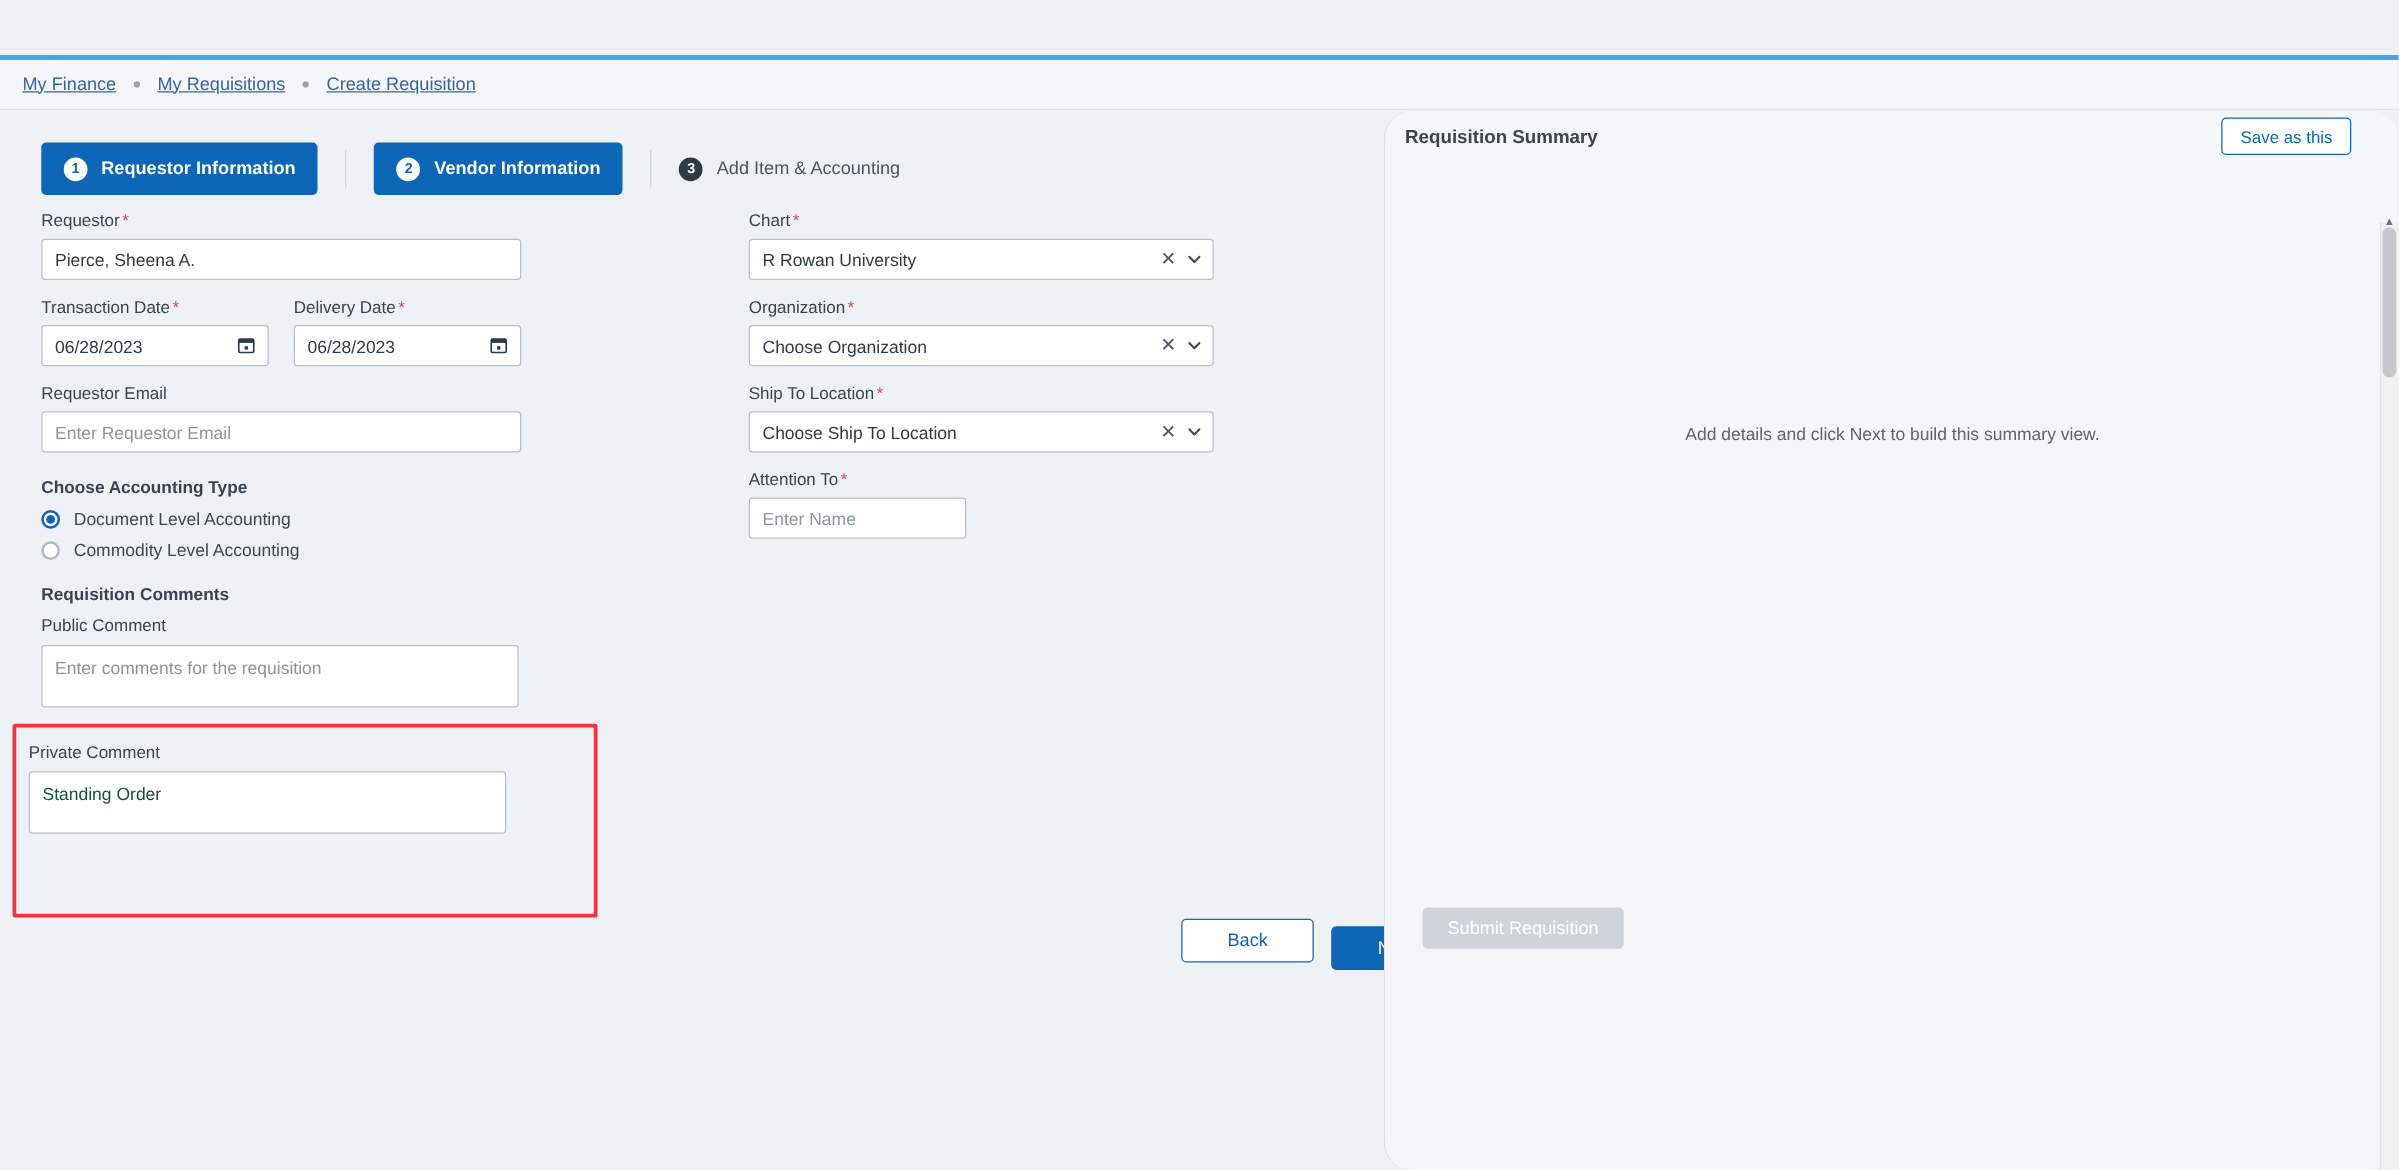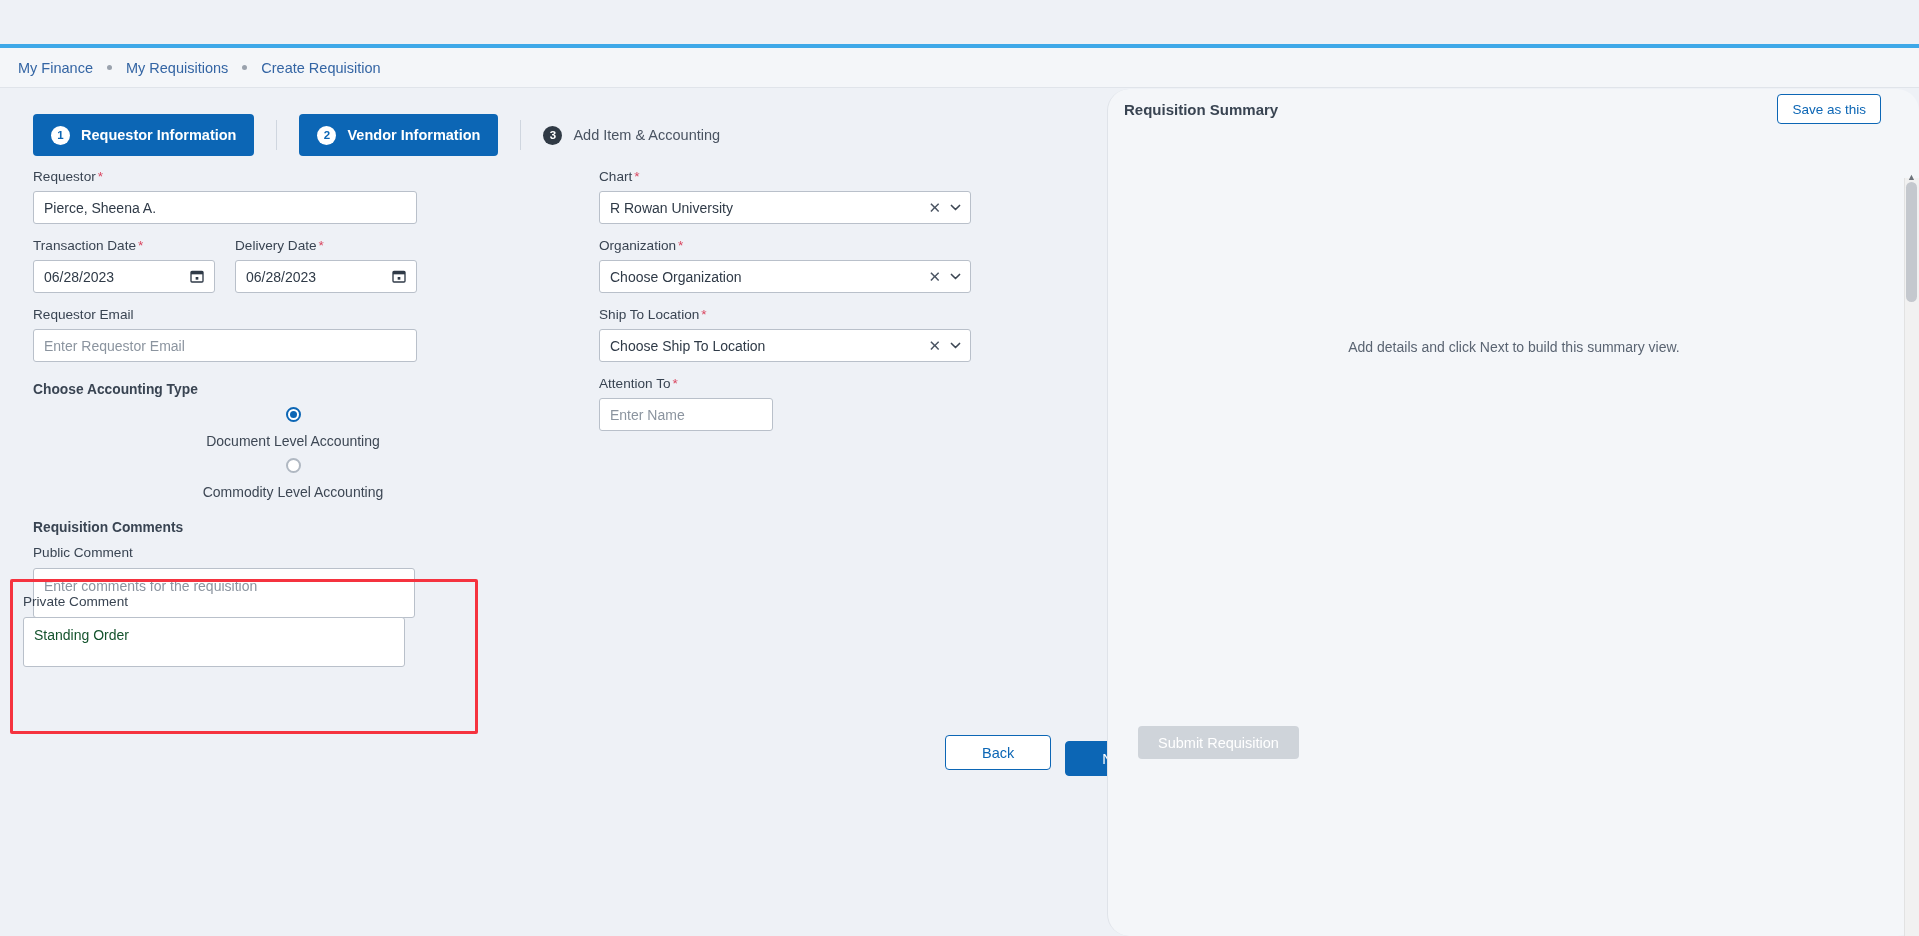--- a/index.html
+++ b/index.html
@@ -52,21 +52,21 @@
   .redact-block { width: 120px; height: 26px; background: #6a6fd4; }
 
   
   .breadcrumb {
     position: absolute; left: 0; top: 48px; width: 1919px; height: 40px;
     background: #f4f6f9; display: flex; align-items: center;
     padding-left: 18px; gap: 0px;
     border-bottom: 1px solid #e0e4ea;
   }
   .crumb {
-    color: #3465a4; font-size: 14.5px; 
+    color: #3465a4; font-size: 14.5px; text-decoration: underline;
     cursor: pointer;
   }
   .crumb-sep {
     display: inline-block; width: 5px; height: 5px; border-radius: 50%;
     background: #9aa2ad; margin: 0 14px;
   }
 
   
   .content { position: absolute; left: 0; top: 89px; width: 1919px; height: 847px; }
 
@@ -127,21 +127,21 @@
     display: flex; align-items: center; padding: 0 8px 0 10px;
     font-size: 14px; color: #2f3a47; cursor: pointer;
   }
   .select-value { flex: 1; }
   .sel-clear {
     color: #4a5462; font-size: 15px; margin-right: 8px;
     line-height: 1; cursor: pointer;
   }
   .sel-caret { width: 13px; height: 13px; cursor: pointer; }
 
-  .radio-row { display: flex; align-items: center; gap: 11px; margin-top: 9px; flex-direction: column; }
+  .radio-row { display: flex; align-items: center; gap: 11px; margin-top: 9px; }
   .radio {
     width: 15px; height: 15px; border-radius: 50%;
     border: 2px solid #b0b8c2; background: #ffffff;
     display: flex; align-items: center; justify-content: center;
     cursor: pointer; flex: none;
   }
   .radio.on { border-color: #0c66b5; }
   .radio.on::after {
     content: ""; width: 7px; height: 7px; border-radius: 50%;
     background: #0c66b5;

